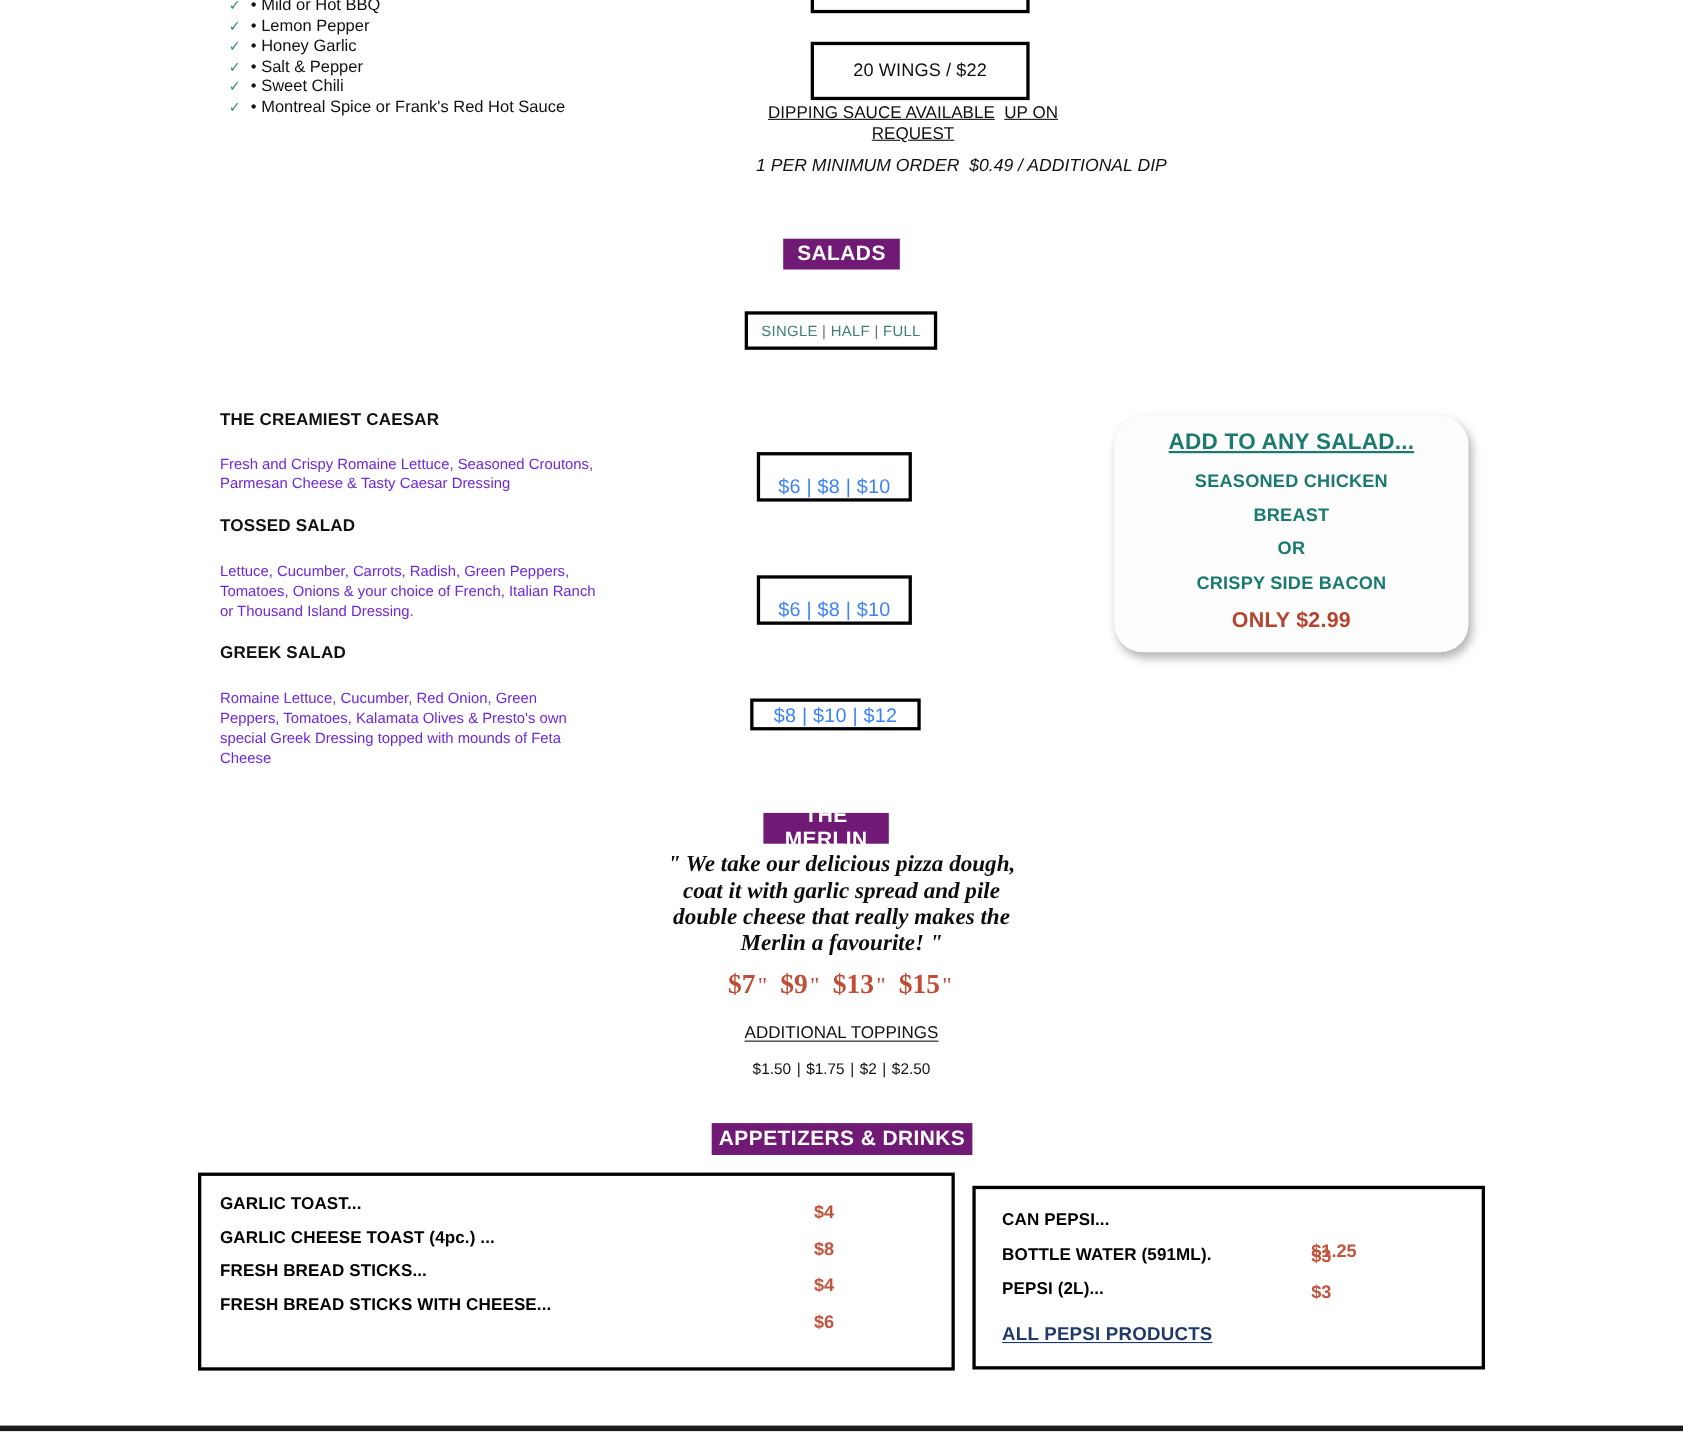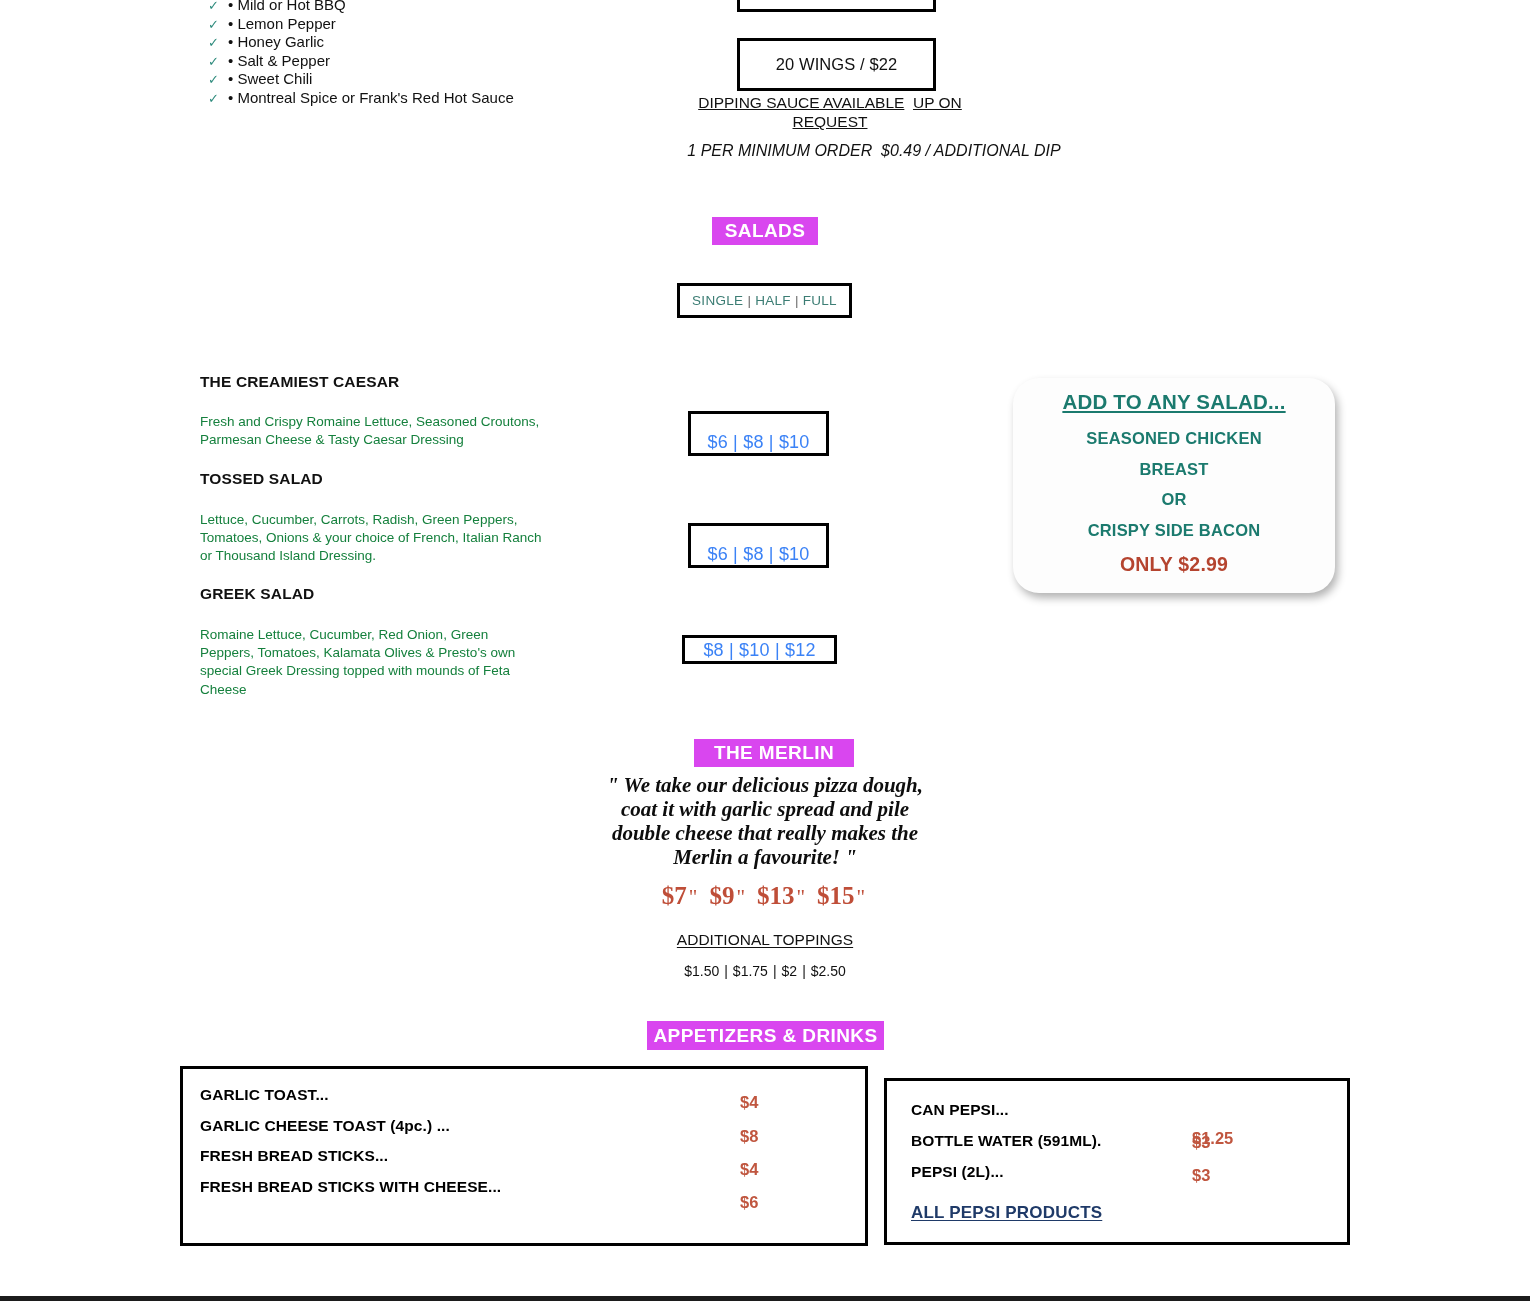--- a/index.html
+++ b/index.html
@@ -47,44 +47,44 @@
   .flavours { left: 208px; top: -4px; width: 520px; }
   .flav-row {
     display: flex; align-items: baseline; gap: 0;
     height: 18.6px; font-size: 15px; color: #111;
   }
   .flav-check { color: #2e8b7d; font-size: 13px; width: 20px; display: inline-block; }
   .flav-label { white-space: nowrap; }
 
   
   .banner {
-    background: #d946ef; color: #ffffff;
+    background: #701a75; color: #ffffff;
     font-weight: bold; text-align: center;
     letter-spacing: .4px;
     display: flex; align-items: center; justify-content: center;
   }
   .banner-salads { left: 712px; top: 217px; width: 106px; height: 28px; font-size: 19px; }
-  .banner-merlin { left: 694px; top: 739px; width: 160px; height: 28px; font-size: 19px; }
+  .banner-merlin { left: 694px; top: 739px; width: 114px; height: 28px; font-size: 19px; }
   .banner-appies { left: 647px; top: 1021px; width: 237px; height: 29px; font-size: 19px; }
 
   
   .size-box {
     left: 677px; top: 283px; width: 175px; height: 35px;
     border: 3px solid #000000; background: #fff;
     display: flex; align-items: center; justify-content: center;
   }
   .size-box span { font-size: 13.5px; color: #3c7d74; letter-spacing: .3px; }
   .size-box .sep { color: #6b6b6b; padding: 0 4px; }
 
   
   .salad-name {
     font-size: 15.5px; font-weight: bold; color: #111; letter-spacing: .15px;
   }
   .salad-desc {
-    font-size: 13.5px; line-height: 18.2px; color: #15803d;
+    font-size: 13.5px; line-height: 18.2px; color: #6d28d9;
   }
   .price-box {
     border: 3px solid #000000; background: #fff;
     display: flex; align-items: flex-end; justify-content: center;
     color: #3b82f6; font-size: 18px; letter-spacing: .2px;
   }
 
   
   .add-card {
     left: 1013px; top: 378px; width: 322px; height: 215px;

